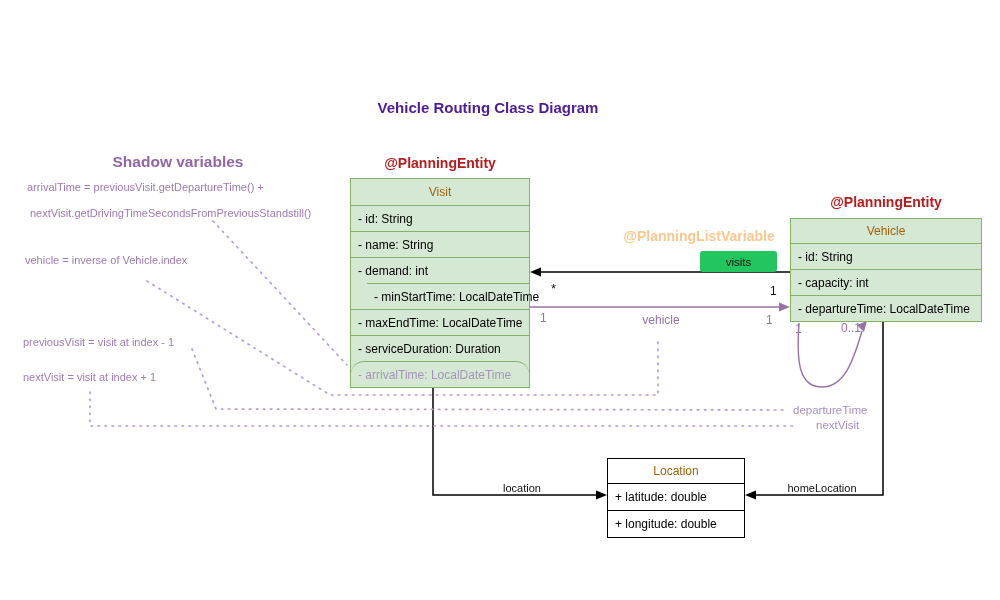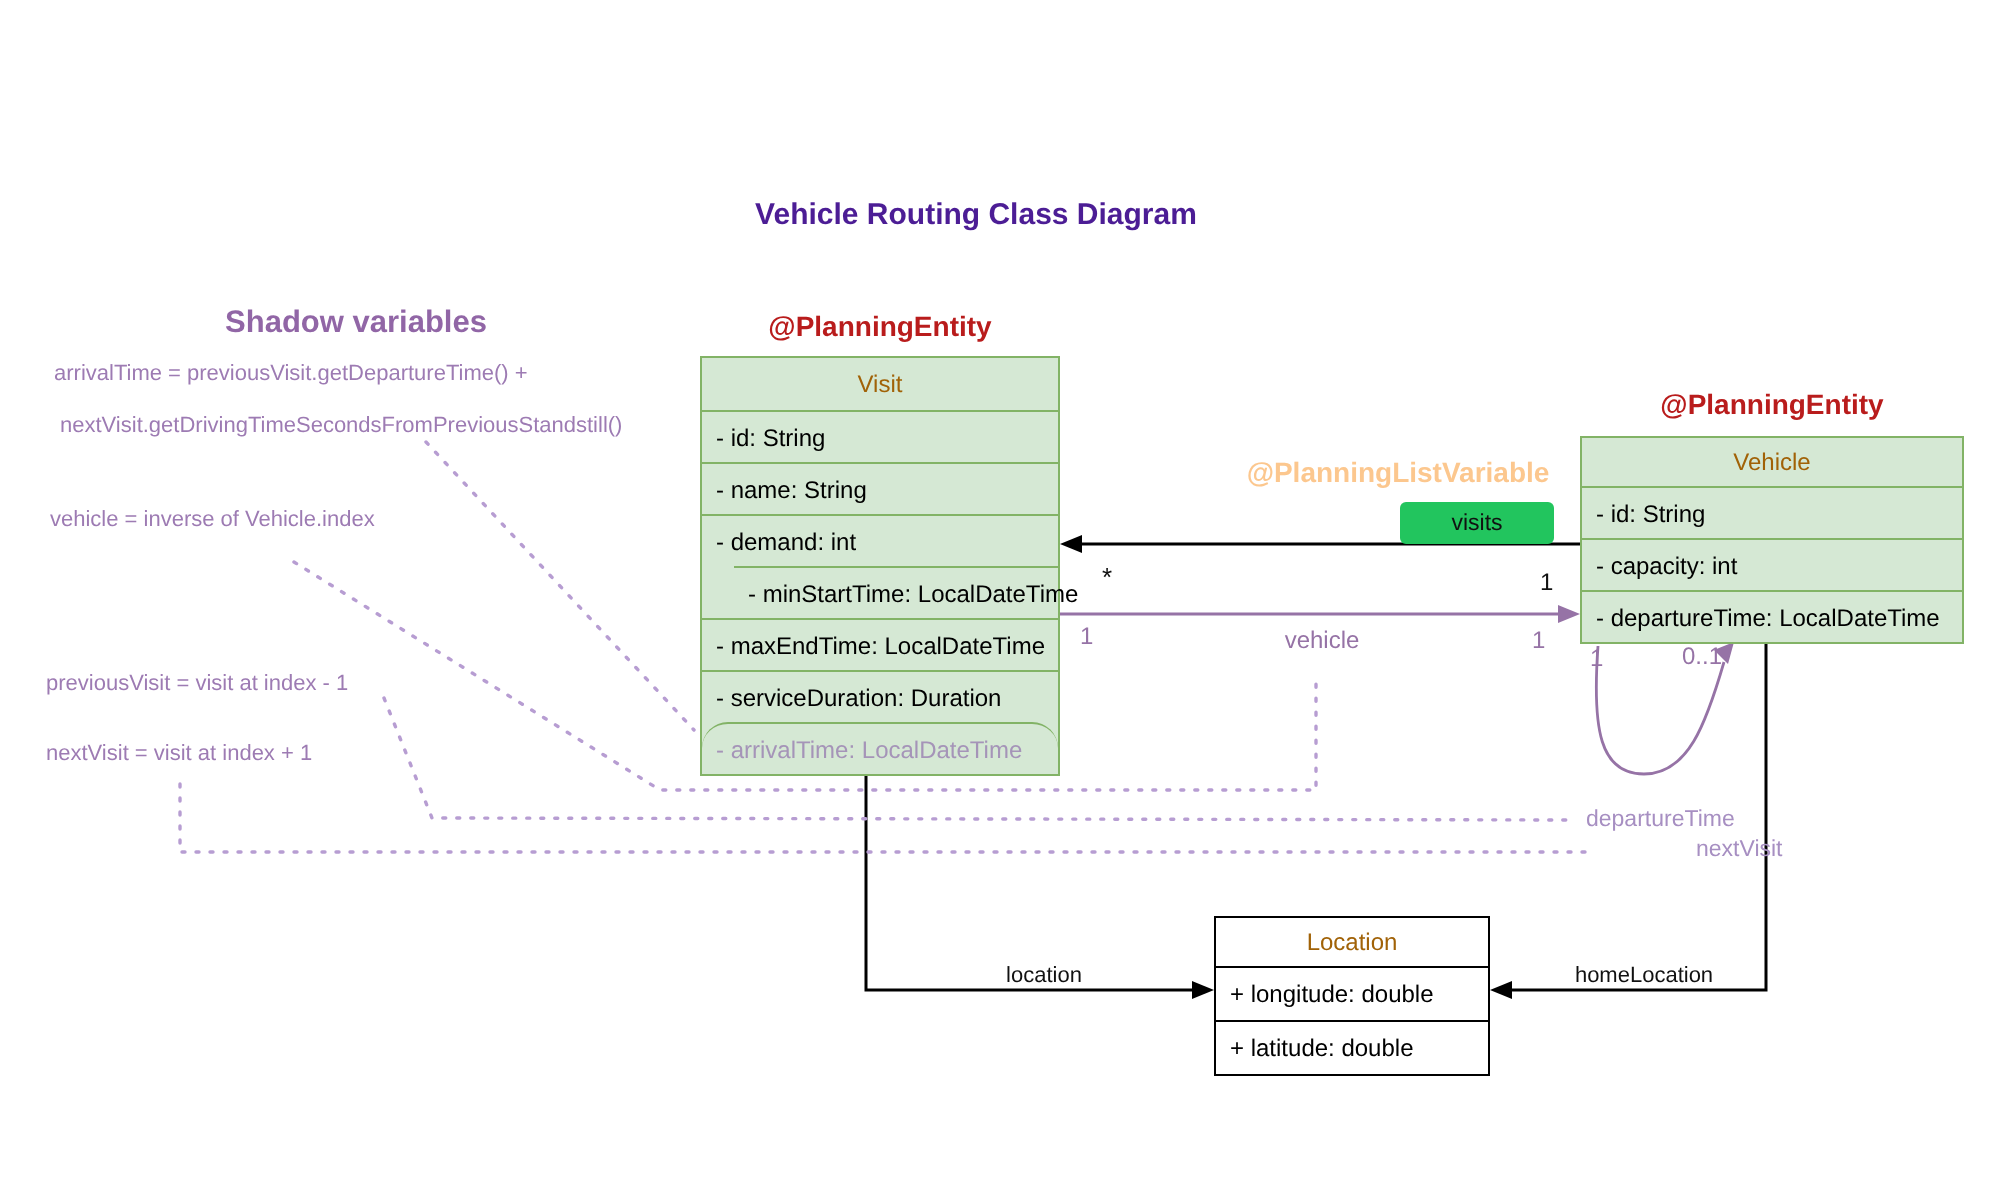--- a/index.html
+++ b/index.html
@@ -102,35 +102,35 @@
   <div class="annotation ann-green" style="left:886px; top:194px;">@PlanningEntity</div>
   <div class="uml-class" style="left:790px; top:218px; width:192px;">
     <div class="uml-head" style="height:24px;">Vehicle</div>
     <div class="uml-row" style="height:26px;">- id: String</div>
     <div class="uml-row" style="height:26px;">- capacity: int</div>
     <div class="uml-row" style="height:26px;">- departureTime: LocalDateTime</div>
   </div>
 
   <div class="uml-class plain" style="left:607px; top:458px; width:138px;">
     <div class="uml-head" style="height:24px;">Location</div>
+    <div class="uml-row" style="height:27px;">+ latitude: double</div>
     <div class="uml-row" style="height:27px;">+ longitude: double</div>
-    <div class="uml-row" style="height:27px;">+ latitude: double</div>
   </div>
 
   <div class="annotation ann-orange" style="left:699px; top:228px;">@PlanningListVariable</div>
   <div class="badge">visits</div>
 
   <div class="lbl lbl-black" style="left:551px; top:281px; font-size:13px;">*</div>
   <div class="lbl lbl-black" style="left:770px; top:284px; font-size:12px;">1</div>
 
   <div class="lbl lbl-purple" style="left:540px; top:311px;">1</div>
   <div class="lbl lbl-purple center" style="left:661px; top:313px;">vehicle</div>
   <div class="lbl lbl-purple" style="left:766px; top:313px;">1</div>
 
   <div class="lbl lbl-purple" style="left:795px; top:322px;">1</div>
   <div class="lbl lbl-purple" style="left:841px; top:321px;">0..1</div>
   <div class="lbl lbl-lpurple" style="left:793px; top:404px;">departureTime</div>
-  <div class="lbl lbl-lpurple" style="left:848px; top:419px;">nextVisit</div>
+  <div class="lbl lbl-lpurple" style="left:816px; top:419px;">nextVisit</div>
 
   <div class="lbl lbl-black center" style="left:522px; top:482px;">location</div>
   <div class="lbl lbl-black center" style="left:822px; top:482px;">homeLocation</div>
 
 </div>
 
 </body></html>

